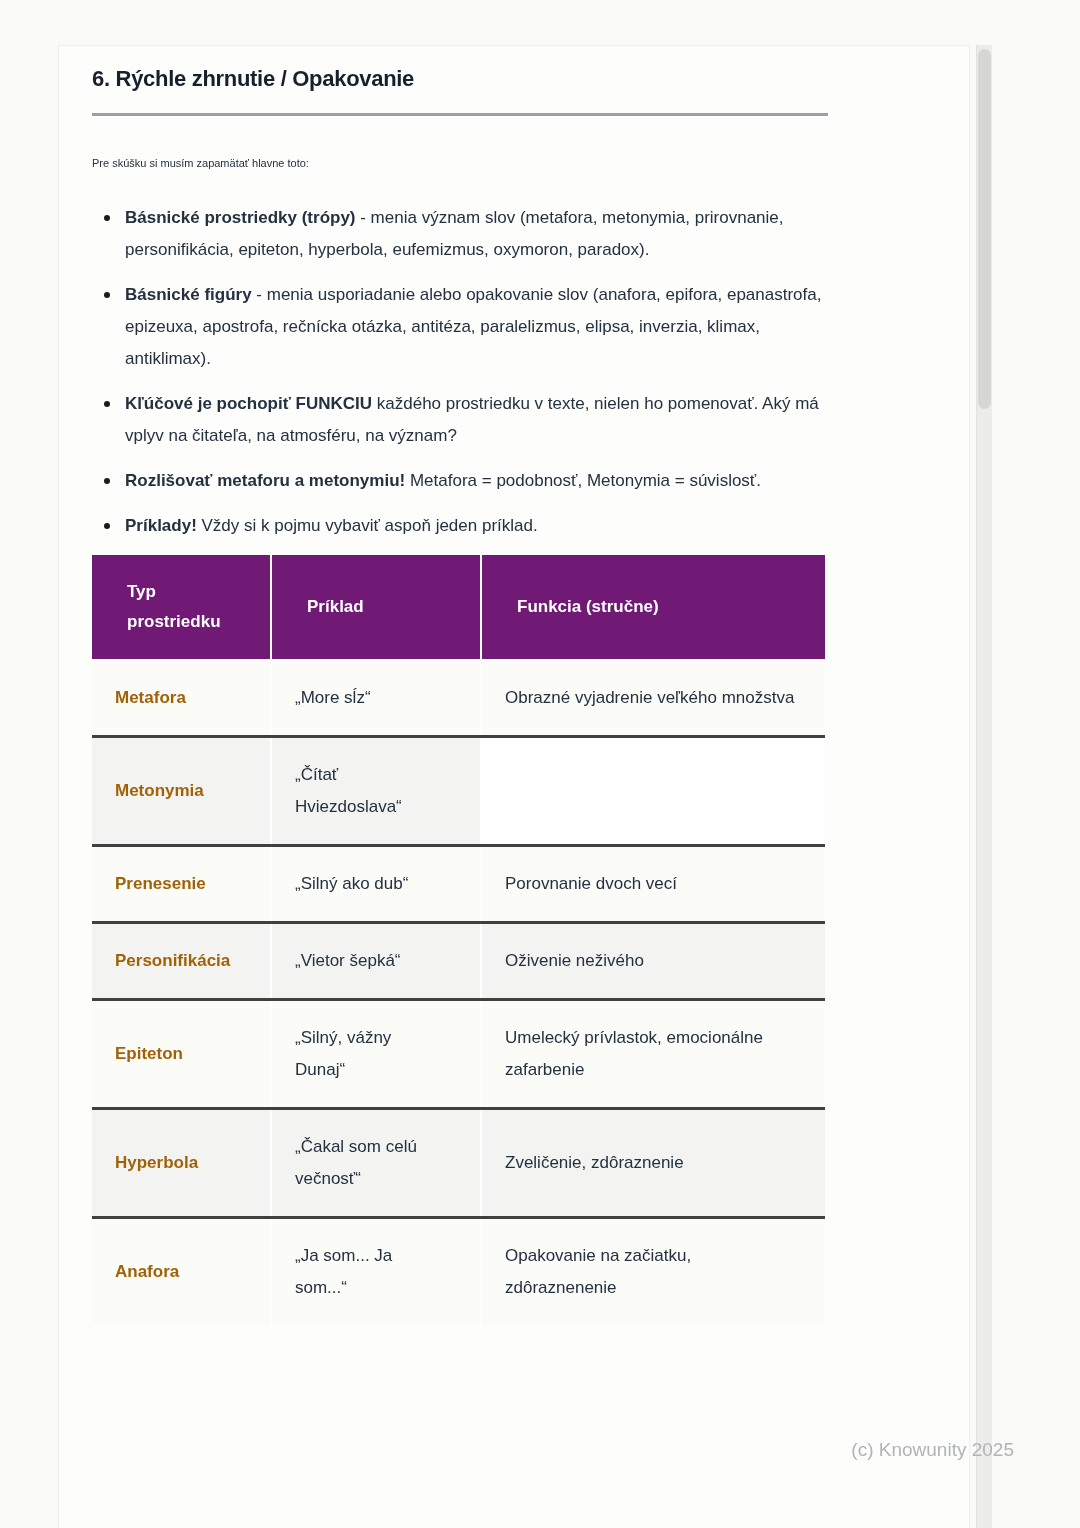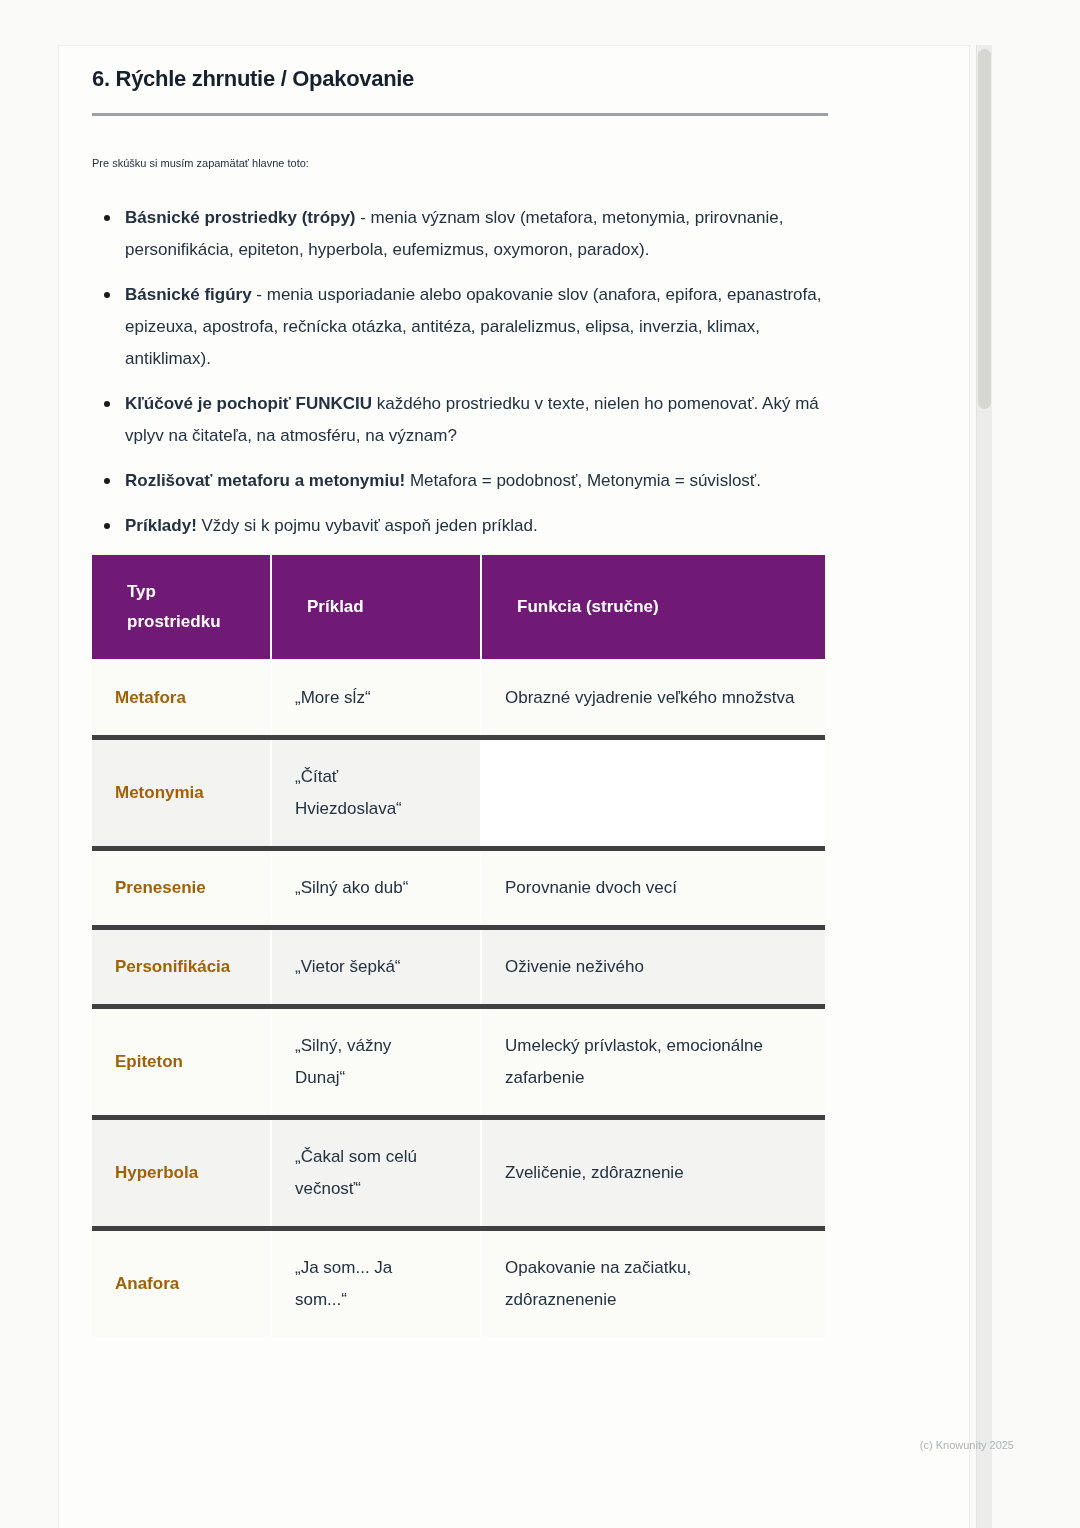--- a/index.html
+++ b/index.html
@@ -79,30 +79,30 @@
     line-height: 32px;
   }
   .thead .cell {
     background: #701a75;
     color: #ffffff;
     font-weight: 700;
     padding: 22px 35px;
     line-height: 30px;
   }
   .tbody { margin-top: 2px; }
-  .tbody .trow { border-top: 5px solid #404040; }
+  .tbody .trow { border-top: 3px solid #404040; }
   .tbody .trow:first-child { border-top: none; }
   .tbody .trow:nth-child(odd) .cell { background: #fbfbf8; }
   .tbody .trow:nth-child(even) .cell { background: #f3f4f1; }
   .cell.term { font-weight: 700; color: #a16207; }
   .cell.example { white-space: pre-line; }
   .watermark {
     position: absolute;
     top: 1439px; right: 66px;
-    font-size: 11px;
+    font-size: 19px;
     color: #b0b4b8;
     z-index: 3;
   }
   .scroll-track {
     position: absolute;
     top: 45px; right: 88px;
     width: 16px; height: 1483px;
     background: #ececea;
     border-left: 1px solid #e2e2e0;
     z-index: 2;

